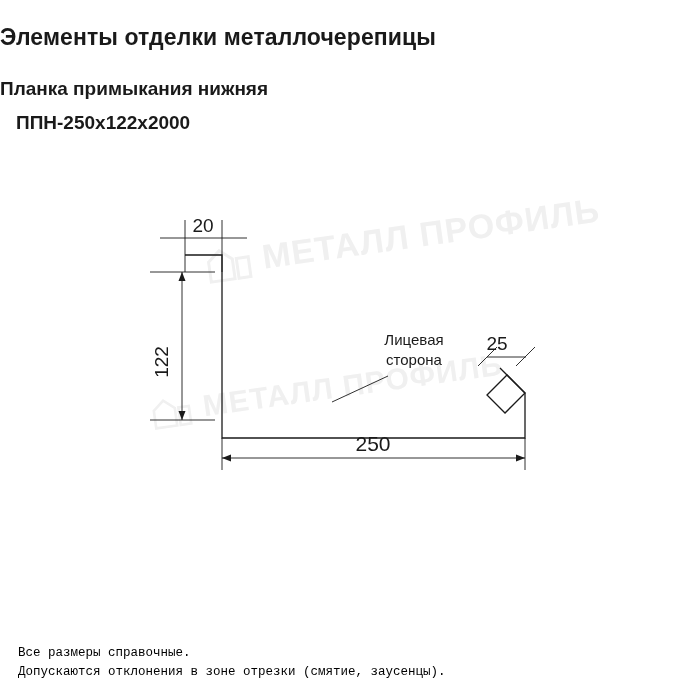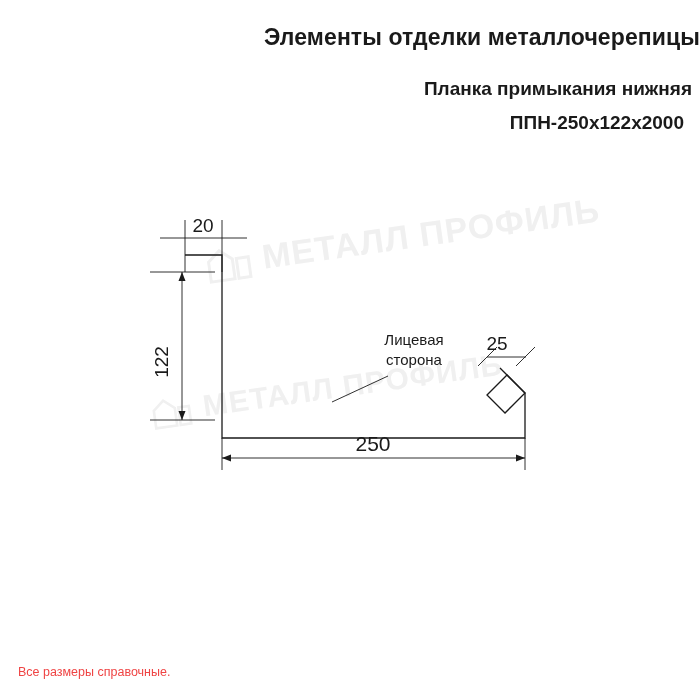--- a/index.html
+++ b/index.html
@@ -18,33 +18,33 @@
   .page {
     position: relative;
     width: 700px;
     height: 700px;
   }
   .title-block {
     position: absolute;
     top: 22px;
     left: 0;
     width: 700px;
-    text-align: right;
+    text-align: left;
   }
   .main-title {
     font-size: 23px;
     font-weight: bold;
     letter-spacing: 0.1px;
     margin: 0;
     line-height: 30px;
   }
   .sub-title {
     font-size: 19px;
     font-weight: bold;
-    margin: 8px;
+    margin: 0;
     margin-top: 24px;
     line-height: 26px;
   }
   .sub-title2 {
     font-size: 19px;
     font-weight: bold;
     margin: 16px;
     margin-top: 8px;
     line-height: 26px;
   }
@@ -54,21 +54,22 @@
     left: 0;
     width: 569px;
     height: 330px;
   }
   .footer {
     position: absolute;
     left: 18px;
     bottom: 18px;
     font-size: 12.5px;
     line-height: 19px;
-    color: #ef4444;
+    color: #000000;
+    font-family: Liberation Mono, monospace;
   }
   .footer div {
     white-space: nowrap;
   }
   .wm {
     position: absolute;
     pointer-events: none;
     user-select: none;
     color: #f0f0f0;
     font-weight: bold;
@@ -172,15 +173,16 @@
       <g stroke="#1a1a1a" stroke-width="0.9">
         <line x1="332" y1="222" x2="388" y2="196"></line>
       </g>
       <text x="414" y="165" font-size="15" fill="#1a1a1a" text-anchor="middle">Лицевая</text>
       <text x="414" y="185" font-size="15" fill="#1a1a1a" text-anchor="middle">сторона</text>
     </svg>
   </div>
 
   <div class="footer">
     <div>Все размеры справочные.</div>
+    <div>Допускаются отклонения в зоне отрезки (смятие, заусенцы).</div>
   </div>
 
 </div>
 
 </body></html>

